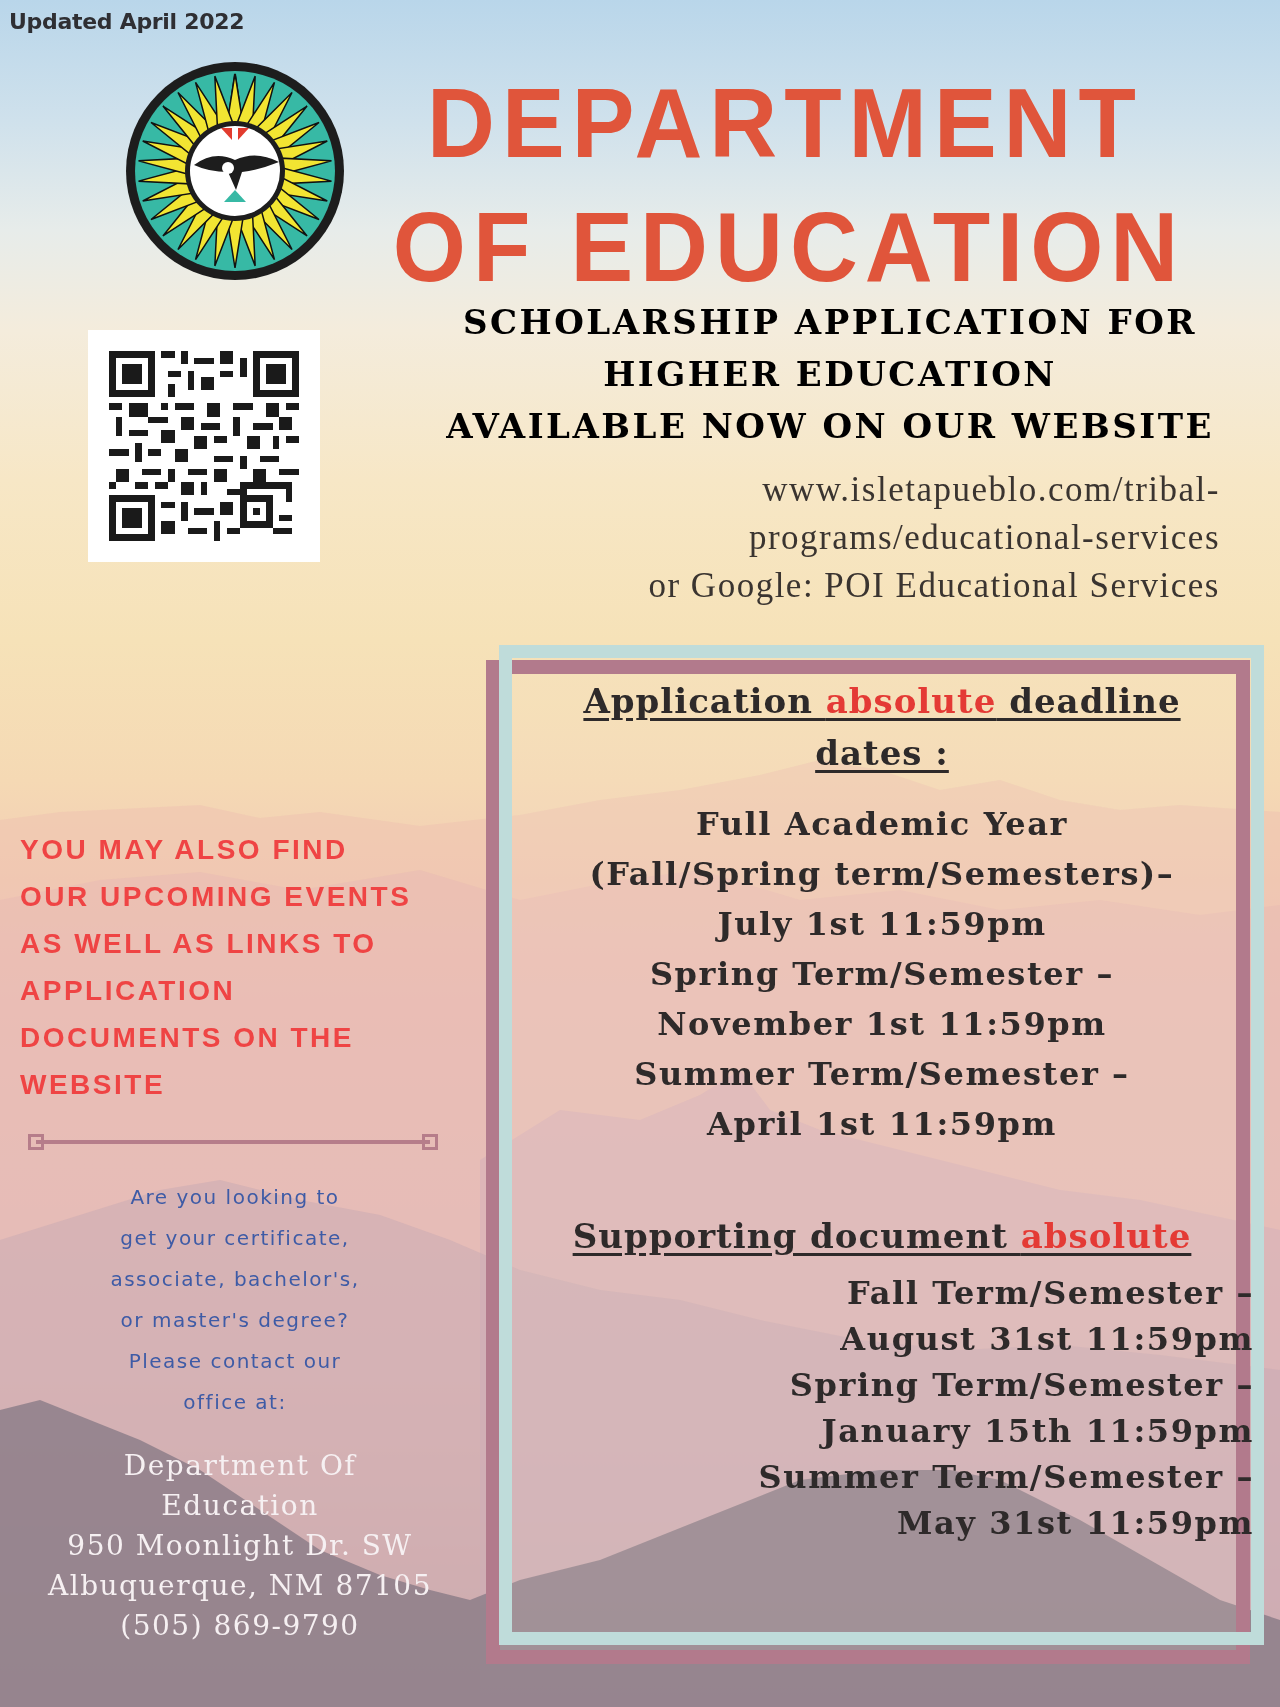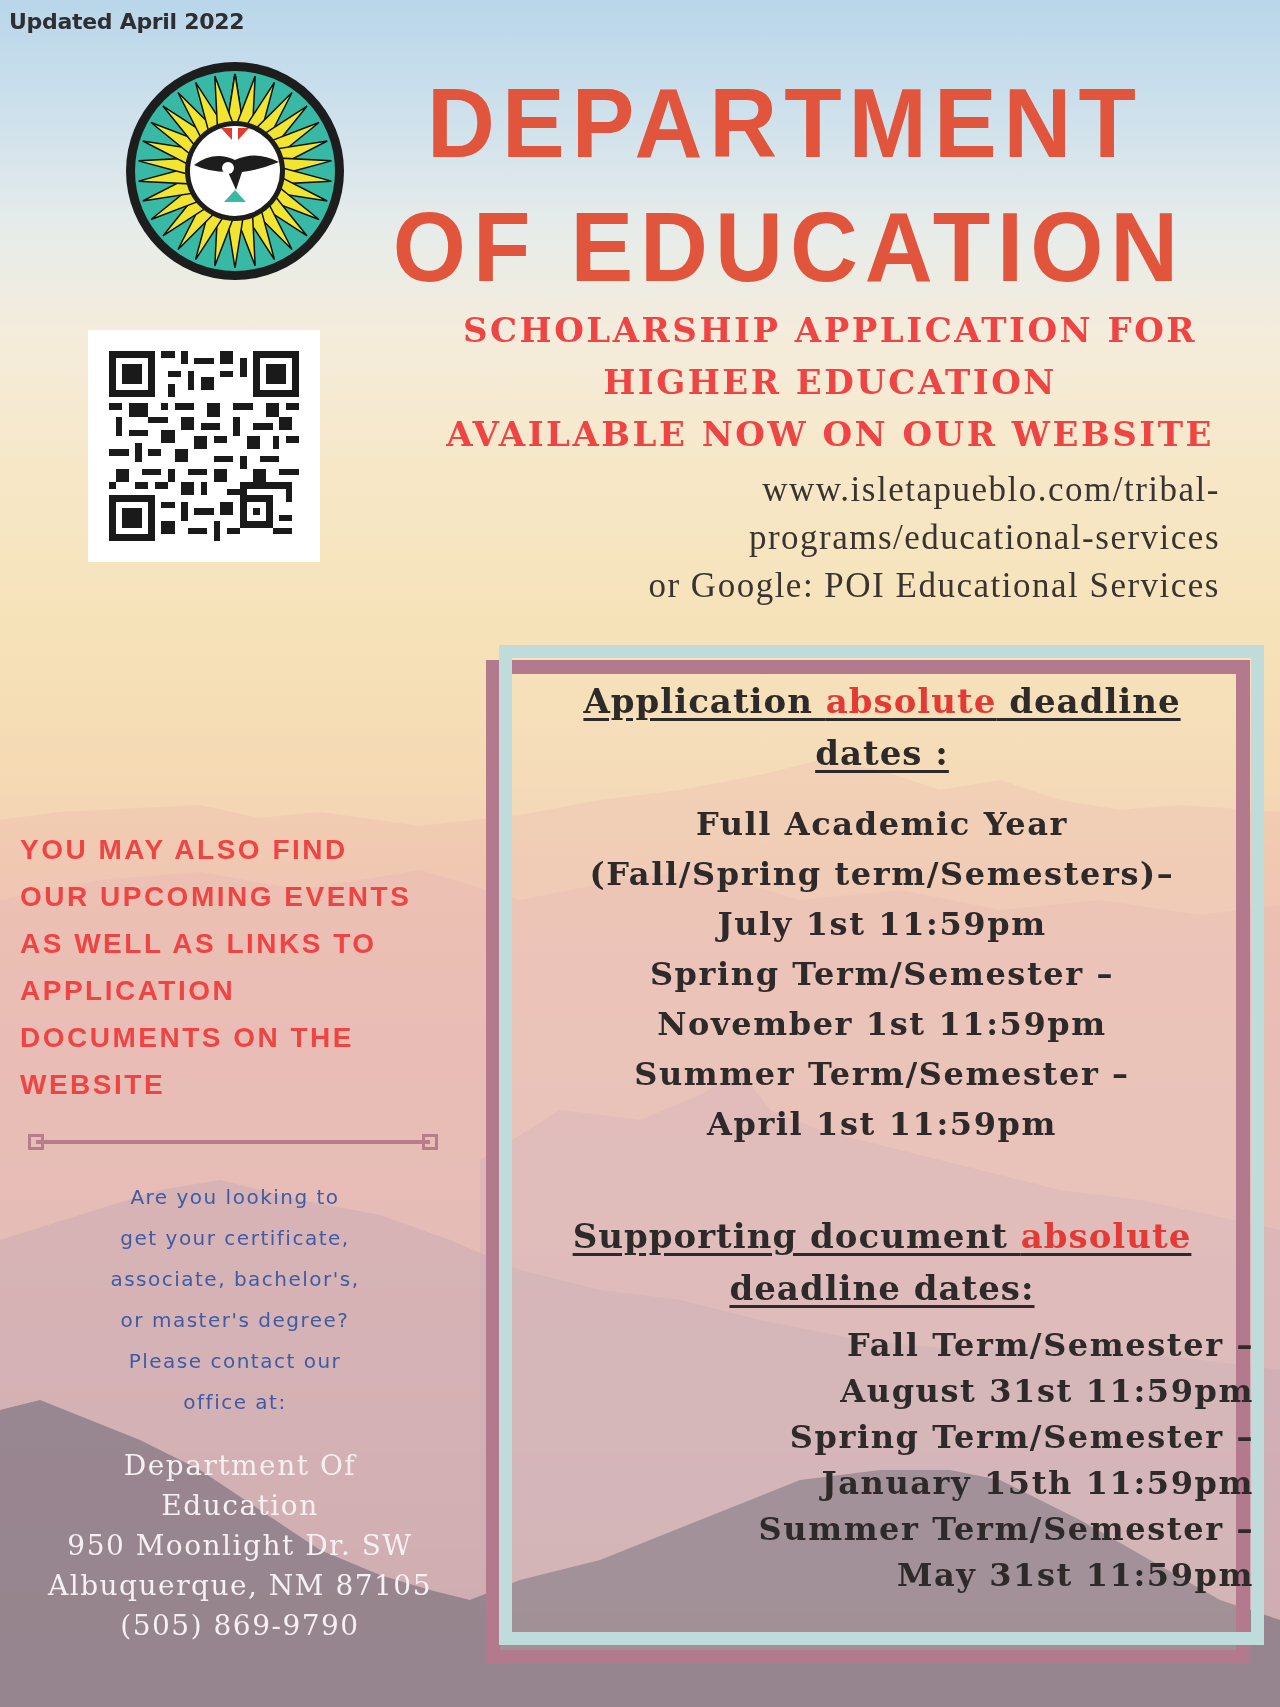--- a/index.html
+++ b/index.html
@@ -30,22 +30,22 @@
   .title.l1 { top: 76px; }
   .title.l2 { top: 200px; left: 364px; }
 
   .qr-box {
     position: absolute; left: 88px; top: 330px; width: 232px; height: 232px;
     background: #ffffff;
   }
   .qr-box svg { position: absolute; left: 19px; top: 21px; }
 
   .subhead {
-    position: absolute; left: 420px; width: 820px; top: 304px; text-align: center;
-    font-family: "DejaVu Serif", serif; font-weight: bold; color: #ef4444;
+    position: absolute; left: 420px; width: 820px; top: 296px; text-align: center;
+    font-family: "DejaVu Serif", serif; font-weight: bold; color: #000000;
     font-size: 34px; line-height: 52px; letter-spacing: 2.5px;
   }
   .url {
     position: absolute; left: 440px; width: 780px; top: 466px; text-align: right;
     font-family: "Liberation Serif", serif; color: #3a3430;
     font-size: 35px; line-height: 48px; letter-spacing: 1.5px;
   }
 
   .side-orange {
     position: absolute; left: 20px; width: 410px; top: 826px; 
@@ -299,21 +299,20 @@
     <div class="entry">November 1st 11:59pm</div>
     <div class="entry">Summer Term/Semester –</div>
     <div class="entry">April 1st 11:59pm</div>
   </div>
 </div>
 
 <div class="deadlines dl-b">
   <div class="heading">
     <span>Supporting document </span><span class="red">absolute</span><span> </span>
   </div>
-  <div class="heading">deadline dates:</div>
   <div class="entries-b">
     <div class="entry">Fall Term/Semester –</div>
     <div class="entry">August 31st 11:59pm</div>
     <div class="entry">Spring Term/Semester –</div>
     <div class="entry">January 15th 11:59pm</div>
     <div class="entry">Summer Term/Semester –</div>
     <div class="entry">May 31st 11:59pm</div>
   </div>
 </div>
 

